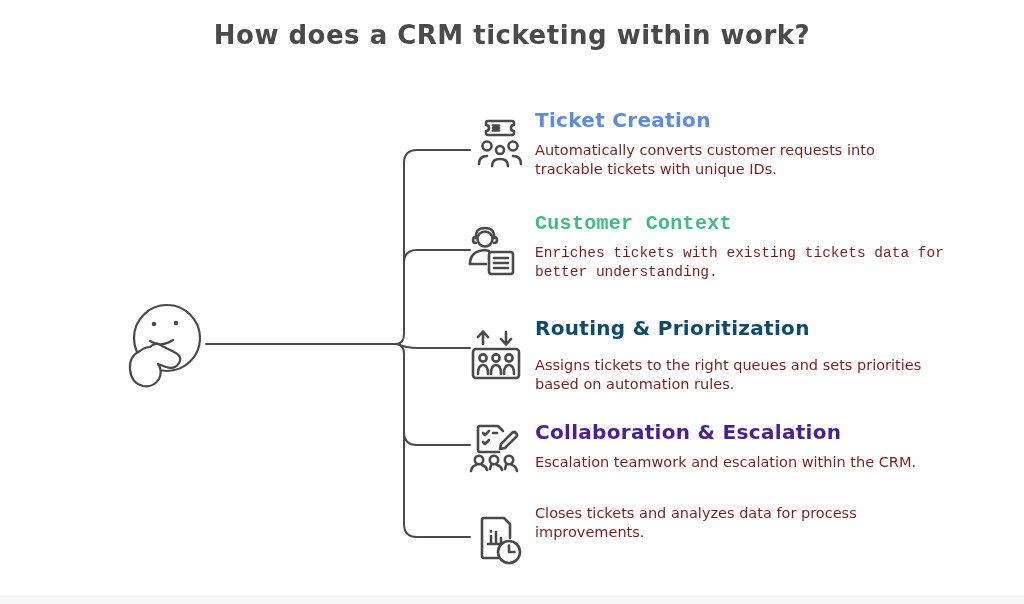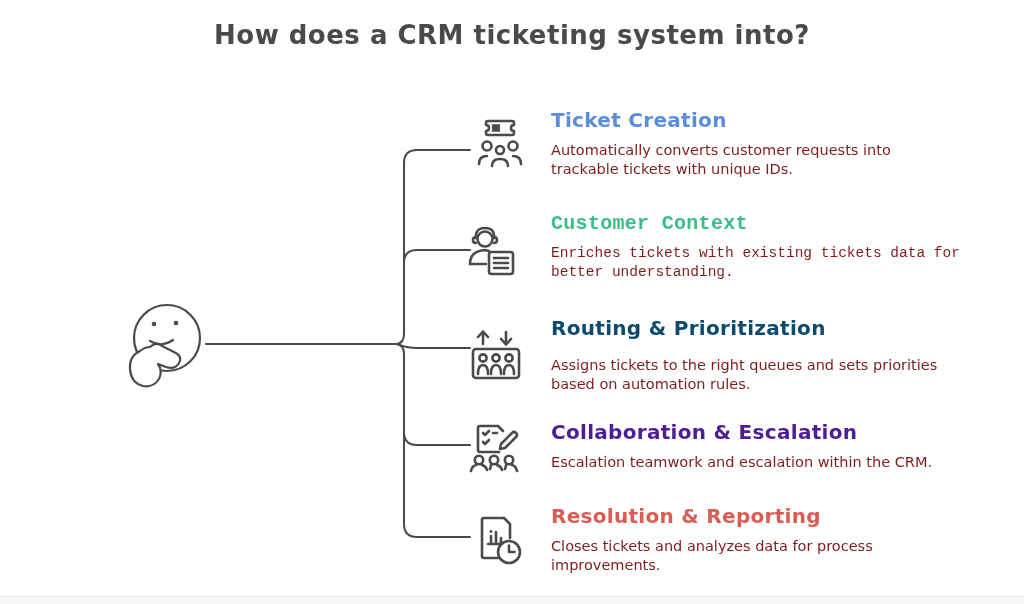--- a/index.html
+++ b/index.html
@@ -9,21 +9,21 @@
     font-family:"DejaVu Sans","Liberation Sans",sans-serif;
     color:#474747;
   }
   .title{
     position:absolute;top:20px;left:0;width:1024px;
     text-align:center;
     font-size:26px;font-weight:bold;letter-spacing:.5px;
     color:#4a4a4a;
   }
   .diagram-svg{position:absolute;top:0;left:0;}
-  .item{position:absolute;left:551px;width:440px;}
+  .item{position:absolute;left:535px;width:440px;}
   .item h3{margin:0 0 9px 0;font-size:20px;font-weight:bold;letter-spacing:.3px;}
   .item p{margin:0;font-size:14.5px;line-height:1.33;color:#7f1d1d;}
   .item-1{top:108px;} .item-1 p{width:386px;}
   .item-2{top:212px;font-family:Liberation Mono, monospace;} .item-2 p{width:440px;}
   .item-3{top:316px;} .item-3 p{width:432px;margin-top:16px;}
   .item-4{top:420px;} .item-4 p{width:424px;}
   .item-5{top:504px;} .item-5 p{width:366px;}
   .icon{position:absolute;}
   .icon svg{display:block;}
   .icon-1{left:476px;top:116px;}
@@ -32,21 +32,21 @@
   .icon-4{left:468px;top:424px;}
   .icon-5{left:476px;top:514px;}
   .footer-strip{
     position:absolute;left:0;bottom:0;width:1024px;height:7px;
     background:#f6f6f7;border-top:1px solid #ececec;
   }
 </style>
 </head>
 <body>
 
-<div class="title">How does a CRM ticketing system into?</div>
+<div class="title">How does a CRM ticketing within work?</div>
 
 <svg class="diagram-svg" width="1024" height="604" viewBox="0 0 1024 604">
   <g fill="none" stroke="#4a4a4a" stroke-width="2" stroke-linecap="round" stroke-linejoin="round">
 
     <path d="M 206 344 L 396 344"></path>
 
     <path d="M 470 150 L 417 150 Q 404 150 404 163 L 404 334 Q 404 343 397 344 Q 404 345 404 354 L 404 524 Q 404 537 417 537 L 470 537"></path>
 
     <path d="M 470 250 L 417 250 Q 404 250 404 263"></path>
 
@@ -138,17 +138,16 @@
   <svg width="50" height="56" viewBox="0 0 50 56" fill="none" stroke="#4a4a4a" stroke-width="2.6" stroke-linecap="round" stroke-linejoin="round">
     <path d="M 22 44 H 8 Q 6 44 6 42 V 6 Q 6 4 8 4 H 28 L 34 10 V 24"></path>
     <path d="M 12 30 H 25"></path>
     <path d="M 15 29 V 22 M 20 29 V 18 M 25 29 V 24"></path>
     <circle cx="15" cy="17.5" r="1.4" fill="#4a4a4a" stroke="none"></circle>
     <circle cx="33" cy="38" r="11" fill="#ffffff"></circle>
     <path d="M 33 38 L 33 31.5 M 33 38 L 38.5 38"></path>
   </svg>
 </div>
 <div class="item item-5">
-  <h3 style="color: rgb(217, 93, 85);">Resolution &amp; Reporting</h3>
   <p>Closes tickets and analyzes data for process improvements.</p>
 </div>
 
 <div class="footer-strip"></div>
 
 </body></html>

